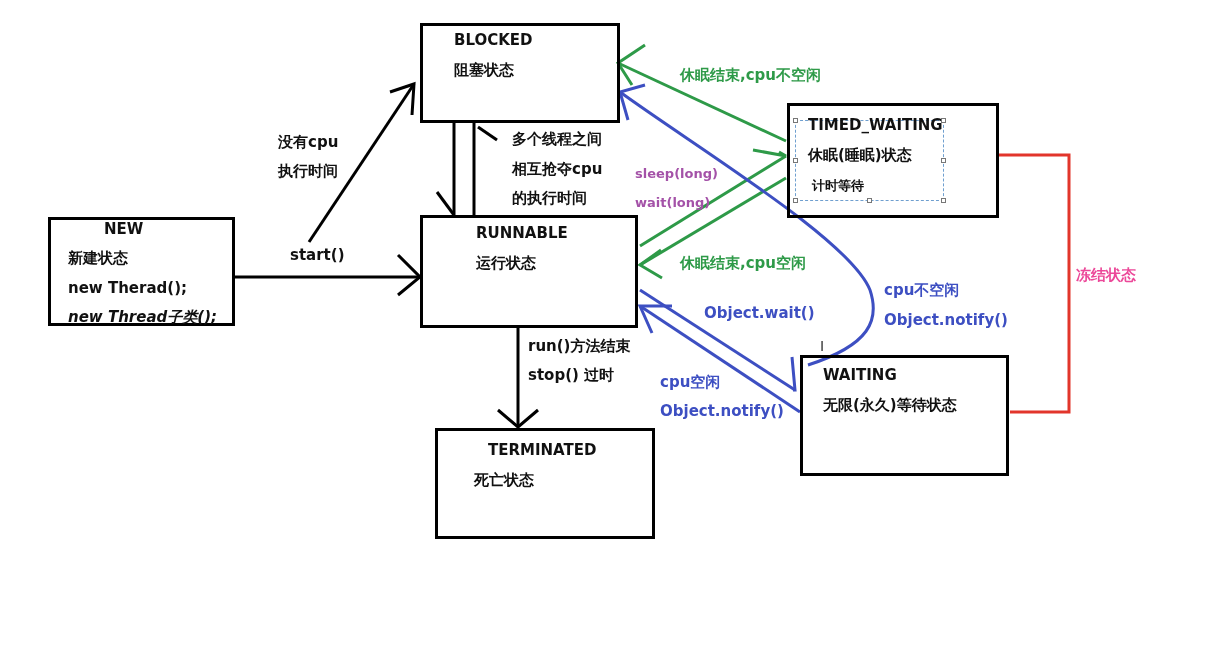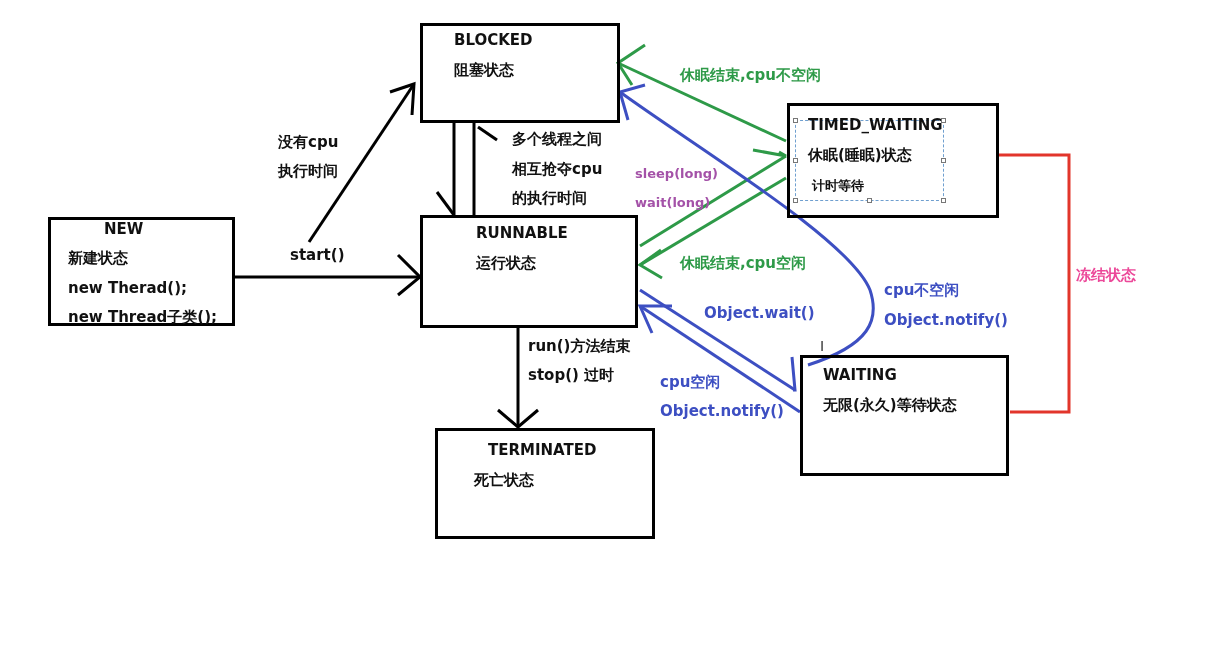--- a/index.html
+++ b/index.html
@@ -80,21 +80,21 @@
 
     <g stroke="#e2352b" stroke-width="3" fill="none">
       <polyline points="998,155 1069,155 1069,412 1010,412"></polyline>
     </g>
   </svg>
 
   <div class="box" style="left:48px;top:217px;width:187px;height:109px;"></div>
   <span class="t" style="left:68px;top:220px;margin-left:36px;">NEW</span>
   <span class="t" style="left:68px;top:249px;">新建状态</span>
   <span class="t" style="left:68px;top:279px;">new Therad();</span>
-  <span class="t" style="left:68px;top:308px;">new Thread子类();</span>
+  <span class="t" style="left:68px;top:308px;font-style:italic;">new Thread子类();</span>
 
   <div class="box" style="left:420px;top:23px;width:200px;height:100px;"></div>
   <span class="t" style="left:454px;top:31px;">BLOCKED</span>
   <span class="t" style="left:454px;top:61px;">阻塞状态</span>
 
   <div class="box" style="left:420px;top:215px;width:218px;height:113px;"></div>
   <span class="t" style="left:476px;top:224px;">RUNNABLE</span>
   <span class="t" style="left:476px;top:254px;">运行状态</span>
 
   <div class="box" style="left:435px;top:428px;width:220px;height:111px;"></div>

